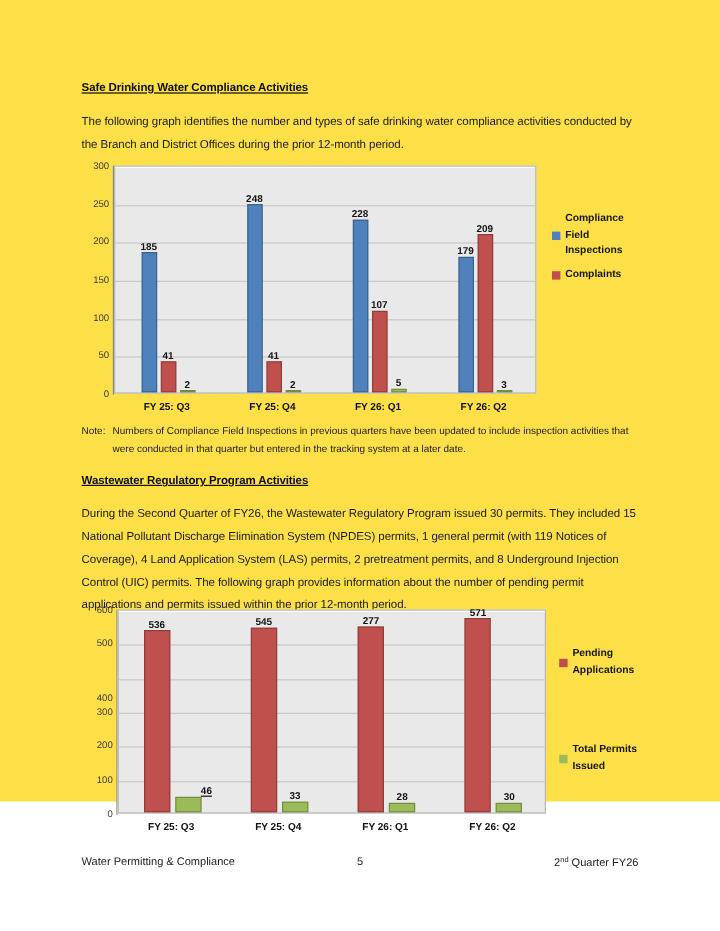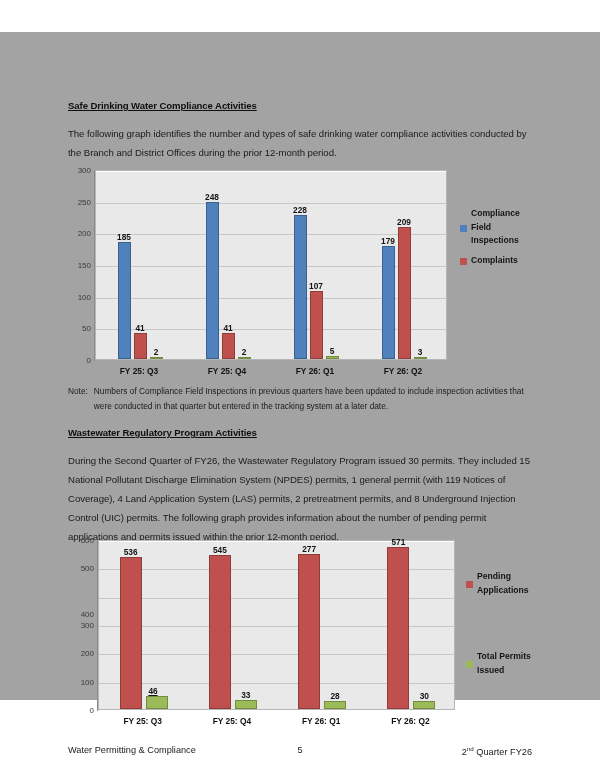--- a/index.html
+++ b/index.html
@@ -13,22 +13,21 @@
     position: relative;
     font-family: "Liberation Sans", sans-serif;
     color: #1a1a1a;
     overflow: hidden;
   }
   .page {
     position: absolute;
     left: 0; top: 0;
     width: 600px;
     height: 668px;
-    background: #a3a3a3;
-    margin-top: 32px;
+    background: #fde047;
   }
   .content {
     position: absolute;
     left: 68px;
     top: 0;
     width: 464px;
   }
 
   
   .section-heading {
@@ -271,21 +270,21 @@
         <div class="plot" style="left: 36px; top: 6px; width: 357px; height: 170px;">
           <div class="gridline dark" style="top: 141.667px;"></div>
           <div class="gridline dark" style="top: 113.333px;"></div>
           <div class="gridline dark" style="top: 85px;"></div>
           <div class="gridline dark" style="top: 56.6667px;"></div>
           <div class="gridline dark" style="top: 28.3333px;"></div>
           <div class="gridline" style="top: 0px;"></div>
           <div class="bar" style="left: 20.625px; width: 22px; height: 151.867px; background: rgb(192, 80, 77); border: 1px solid rgba(0, 0, 0, 0.25); box-sizing: border-box;"></div>
           <div class="bar-value" style="left: 31.625px; top: 6.13333px;">536</div>
           <div class="bar" style="left: 46.625px; width: 22px; height: 13.0333px; background: rgb(155, 187, 89); border: 1px solid rgba(0, 0, 0, 0.25); box-sizing: border-box;"></div>
-          <div class="bar-value" style="left: 54px; top: 144.967px; text-decoration: underline;">46</div>
+          <div class="bar-value" style="left: 73px; top: 144.967px; text-decoration: underline;">46</div>
           <div class="bar" style="left: 109.875px; width: 22px; height: 154.417px; background: rgb(192, 80, 77); border: 1px solid rgba(0, 0, 0, 0.25); box-sizing: border-box;"></div>
           <div class="bar-value" style="left: 120.875px; top: 3.58333px;">545</div>
           <div class="bar" style="left: 135.875px; width: 22px; height: 9.35px; background: rgb(155, 187, 89); border: 1px solid rgba(0, 0, 0, 0.25); box-sizing: border-box;"></div>
           <div class="bar-value" style="left: 146.875px; top: 148.65px;">33</div>
           <div class="bar" style="left: 199.125px; width: 22px; height: 154.983px; background: rgb(192, 80, 77); border: 1px solid rgba(0, 0, 0, 0.25); box-sizing: border-box;"></div>
           <div class="bar-value" style="left: 210.125px; top: 3.01667px;">277</div>
           <div class="bar" style="left: 225.125px; width: 22px; height: 7.93333px; background: rgb(155, 187, 89); border: 1px solid rgba(0, 0, 0, 0.25); box-sizing: border-box;"></div>
           <div class="bar-value" style="left: 236.125px; top: 150.067px;">28</div>
           <div class="bar" style="left: 288.375px; width: 22px; height: 161.783px; background: rgb(192, 80, 77); border: 1px solid rgba(0, 0, 0, 0.25); box-sizing: border-box;"></div>
           <div class="bar-value" style="left: 299.375px; top: -3.78333px;">571</div>

